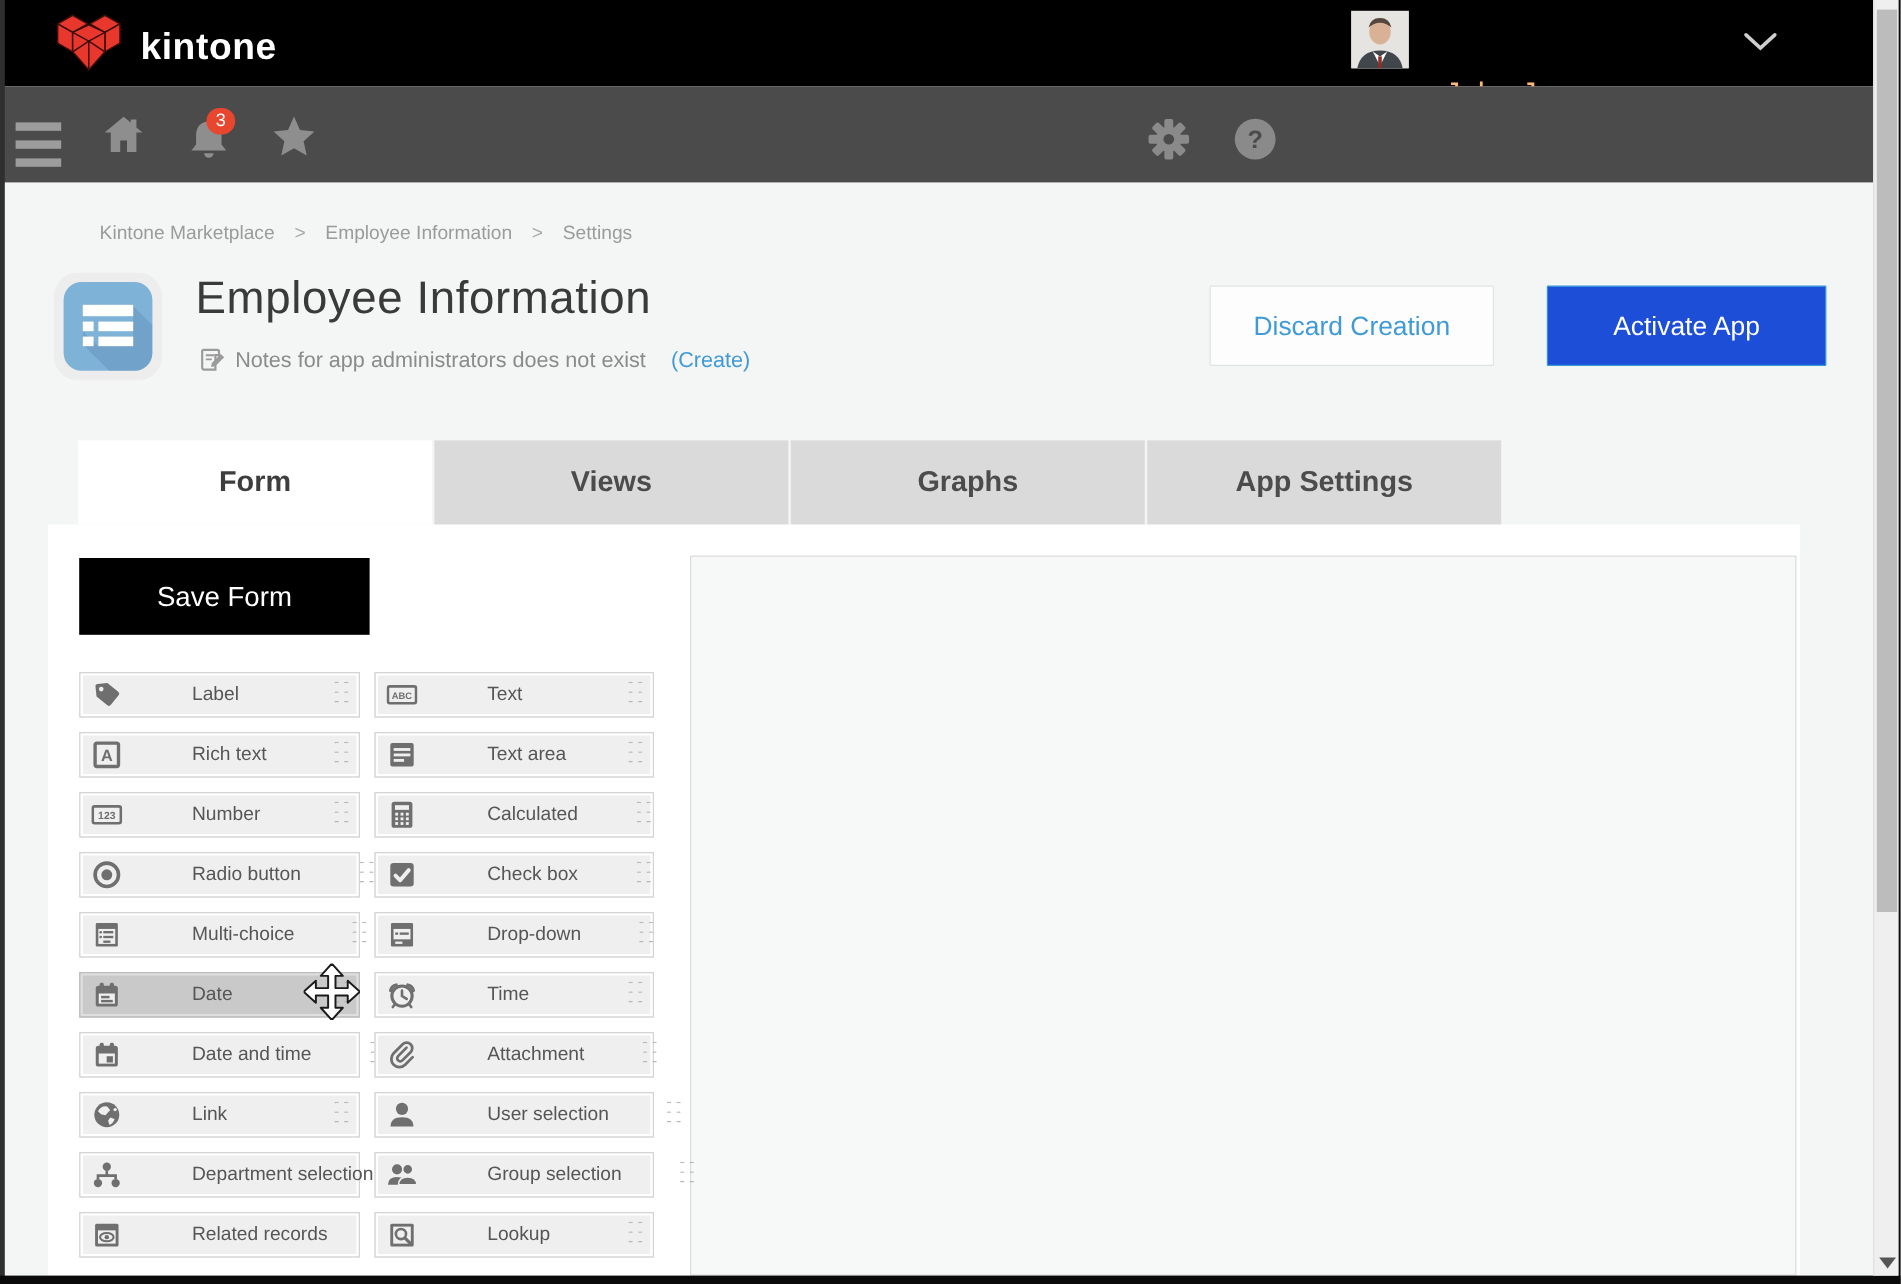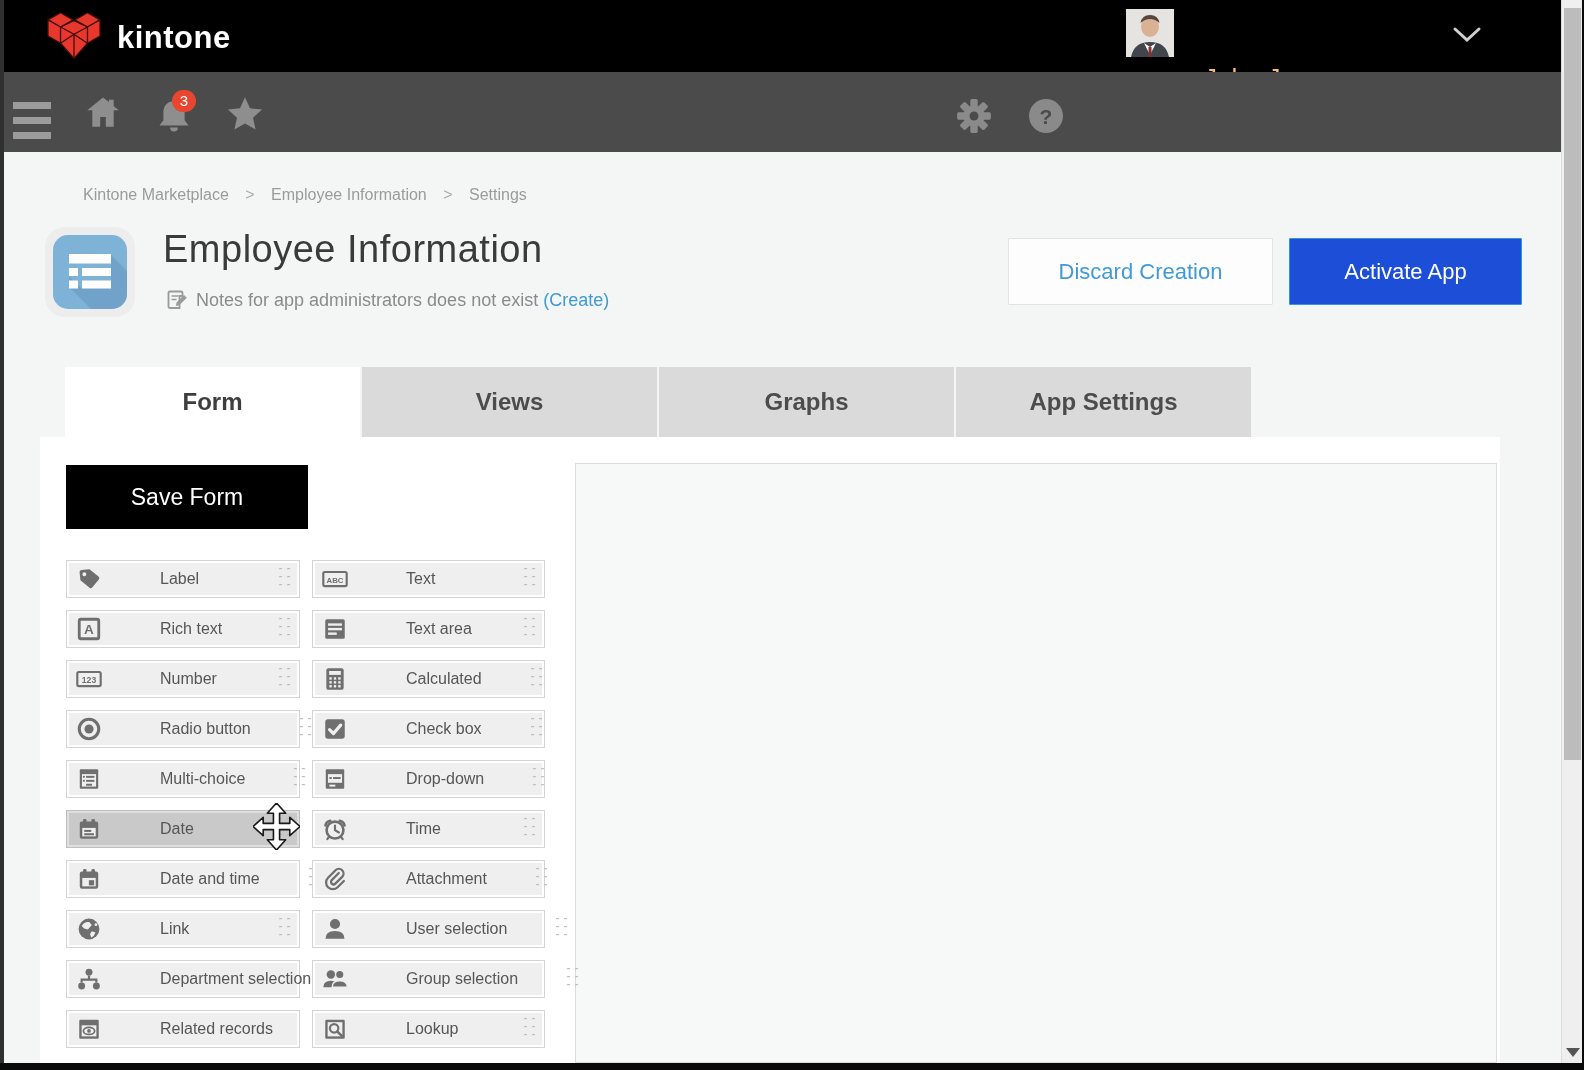--- a/index.html
+++ b/index.html
@@ -37,24 +37,24 @@
   .search-btn{width:57px;background:#ececec;border:0;display:flex;align-items:center;justify-content:center;cursor:pointer;}
 
   
   .breadcrumb{position:absolute;left:43px;top:186px;font-size:16px;color:#9b9b9b;margin-left:40px;}
   .breadcrumb .bc-link{cursor:pointer;}
   .breadcrumb .bc-sep{margin:0 12px;color:#aaa;}
   .app-icon{position:absolute;left:45px;top:227px;width:90px;height:90px;}
   .page-title{position:absolute;left:163px;top:228px;font-size:38px;font-weight:300;color:#3a3a3a;letter-spacing:.5px;}
   .note-line{position:absolute;left:166px;top:289px;display:flex;align-items:center;font-size:18px;color:#8b8b8b;font-weight:300;}
   .note-line .note-ico{margin-right:8px;display:inline-flex;}
-  .note-link{color:#3f9ad6;margin-left:5px;cursor:pointer;}
+  .note-link{color:#3f9ad6;margin-left:21px;cursor:pointer;}
   .btn{position:absolute;height:67px;font-size:22px;font-weight:300;display:flex;align-items:center;justify-content:center;
        cursor:pointer;border-radius:1px;}
-  .btn-discard{left:1008px;top:238px;width:265px;background:#fdfdfd;border:1px solid #e0e4e6;color:#3f9ad6;}
+  .btn-discard{left:1008px;top:238px;width:237px;background:#fdfdfd;border:1px solid #e0e4e6;color:#3f9ad6;}
   .btn-activate{left:1289px;top:238px;width:233px;background:#1d4ed8;border:1px solid #3498d8;color:#fff;}
 
   
   .tabs{position:absolute;left:65px;top:367px;display:flex;gap:2px;z-index:3;}
   .tab{width:295px;height:70px;background:#d9dad9;color:#4c4c4c;font-size:24px;font-weight:700;
        display:flex;align-items:center;justify-content:center;cursor:pointer;}
   .tab.active{background:#fff;color:#3e3e3e;}
 
   
   .panel{position:absolute;left:40px;top:437px;width:1460px;height:626px;background:#fff;z-index:1;}

